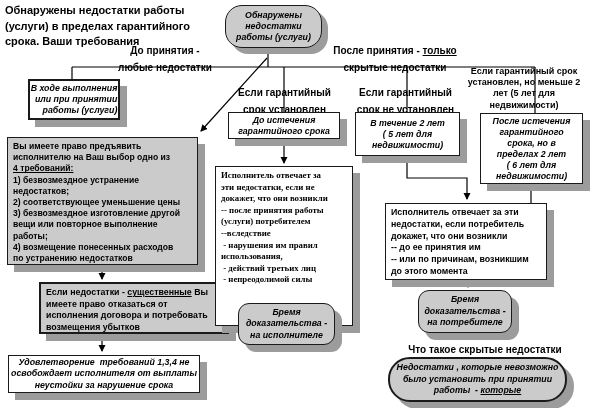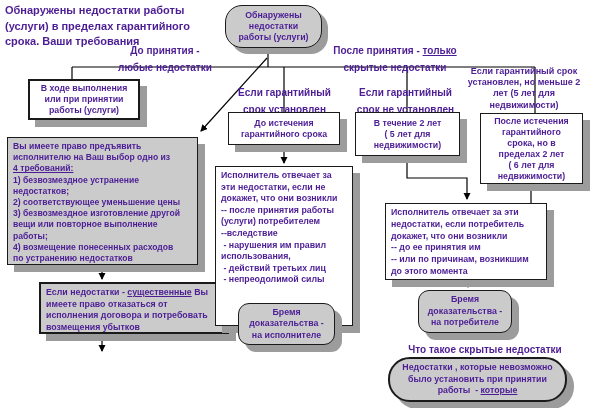--- a/index.html
+++ b/index.html
@@ -1,34 +1,34 @@
 <!DOCTYPE html>
 <html><head>
 <meta charset="utf-8">
 <style>
   html,body{margin:0;padding:0;background:#fff;}
   #canvas{
     position:relative;width:600px;height:408px;background:#ffffff;
     outline:1px solid #999;overflow:hidden;
     font-family:"Liberation Sans","DejaVu Sans",sans-serif;
-    font-weight:bold;color:#4c1d95;
+    font-weight:bold;color:#000000;
   }
   #wires{position:absolute;left:0;top:0;width:600px;height:408px;z-index:0;pointer-events:none;}
   .node,.lbl{position:absolute;box-sizing:border-box;z-index:1;}
   .node{background:#ffffff;border:1.5px solid #1a1a1a;box-shadow:7px 7px 0 #9c9c9c;}
   .gray{background:#cbcbcb;}
   .thick{border-width:2px;}
   .round{border-radius:11px;}
   .stadium{border-radius:17px;}
   .stadium2{border-radius:15px;}
   .ctr{display:flex;align-items:center;justify-content:center;text-align:center;}
   .pre{white-space:pre-wrap;}
   .lbl{text-align:center;white-space:pre-wrap;font-size:10px;line-height:17px;}
   .u{text-decoration:underline;}
-  .t88{font-size:8.8px;line-height:11px;}
+  .t88{font-size:8.8px;line-height:11px;font-style:italic;}
   .title{font-size:11px;line-height:15.5px;white-space:pre-wrap;}
   .body-left{font-size:8.8px;padding:3px 5px;overflow:hidden;}
 </style>
 </head>
 <body>
 
 <div id="canvas">
 
   <svg id="wires" viewBox="0 0 600 408" xmlns="http://www.w3.org/2000/svg">
     <defs>
@@ -61,30 +61,30 @@
 недостатки
 работы (услуги)</span>
   </div>
 
   <div class="lbl" style="left:90px;top:42px;width:150px;">До принятия -
 любые недостатки</div>
 
   <div class="lbl" style="left:322px;top:42px;width:146px;"><span>После принятия - </span><span class="u">только</span><span>
 скрытые недостатки</span></div>
 
-  <div class="node thick ctr t88" style="left:28px;top:79px;width:112px;height:41px;">
+  <div class="node thick ctr t88" style="left:28px;top:79px;width:92px;height:41px;text-align:right;">
     <span class="pre">В ходе выполнения
 или при принятии
 работы (услуги)</span>
   </div>
 
   <div class="lbl" style="left:222px;top:84px;width:125px;">Если гарантийный
 срок установлен</div>
 
-  <div class="node ctr t88" style="left:228px;top:112px;width:112px;height:33px;">
+  <div class="node ctr t88" style="left:228px;top:112px;width:112px;height:27px;">
     <span class="pre">До истечения
 гарантийного срока</span>
   </div>
 
   <div class="lbl" style="left:343px;top:84px;width:125px;">Если гарантийный
 срок не установлен</div>
 
   <div class="node ctr t88" style="left:355px;top:112px;width:105px;height:44px;">
     <span class="pre">В течение 2 лет
 ( 5 лет для
@@ -117,22 +117,27 @@
 работы;
 4) возмещение понесенных расходов
 по устранению недостатков</div>
   </div>
 
   <div class="node gray thick body-left pre" style="left:7px;top:282px;width:190px;height:52px;line-height:11.5px;margin-left:32px;"><span>Если недостатки - </span><span class="u">существенные</span><span> Вы
 имеете право отказаться от
 исполнения договора и потребовать
 возмещения убытков</span></div>
 
+  <div class="node ctr t88" style="left:8px;top:355px;width:192px;height:38px;line-height:11.5px;">
+    <span class="pre">Удовлетворение  требований 1,3,4 не
+освобождает исполнителя от выплаты
+неустойки за нарушение срока</span>
+  </div>
 
-  <div class="node body-left pre" style="left:215px;top:166px;width:138px;height:160px;line-height:11.6px;">Исполнитель отвечает за
+  <div class="node body-left pre" style="left:215px;top:166px;width:138px;height:160px;line-height:11.6px;font-family:Liberation Serif, serif;">Исполнитель отвечает за
 эти недостатки, если не
 докажет, что они возникли
 -- после принятия работы
 (услуги) потребителем
 --вследствие
  - нарушения им правил
 использования,
  - действий третьих лиц
  - непреодолимой силы</div>
 

